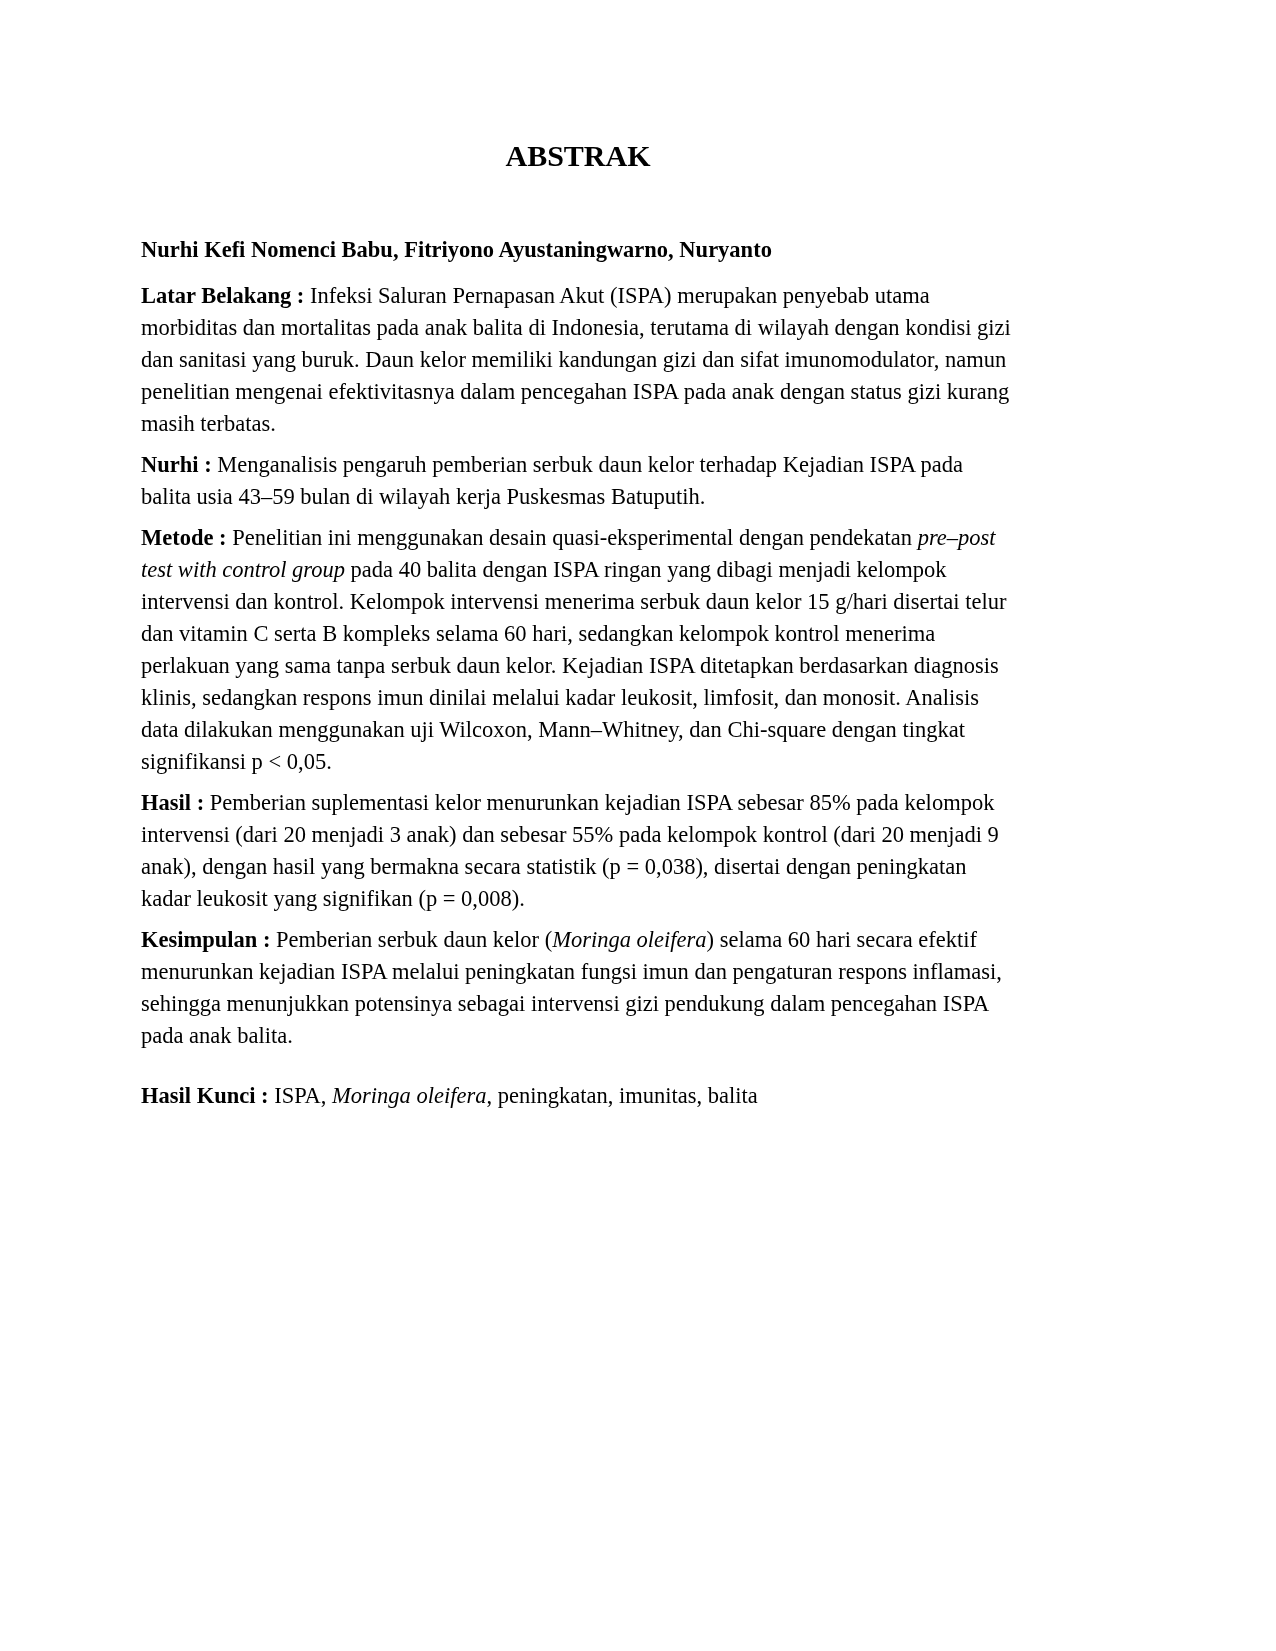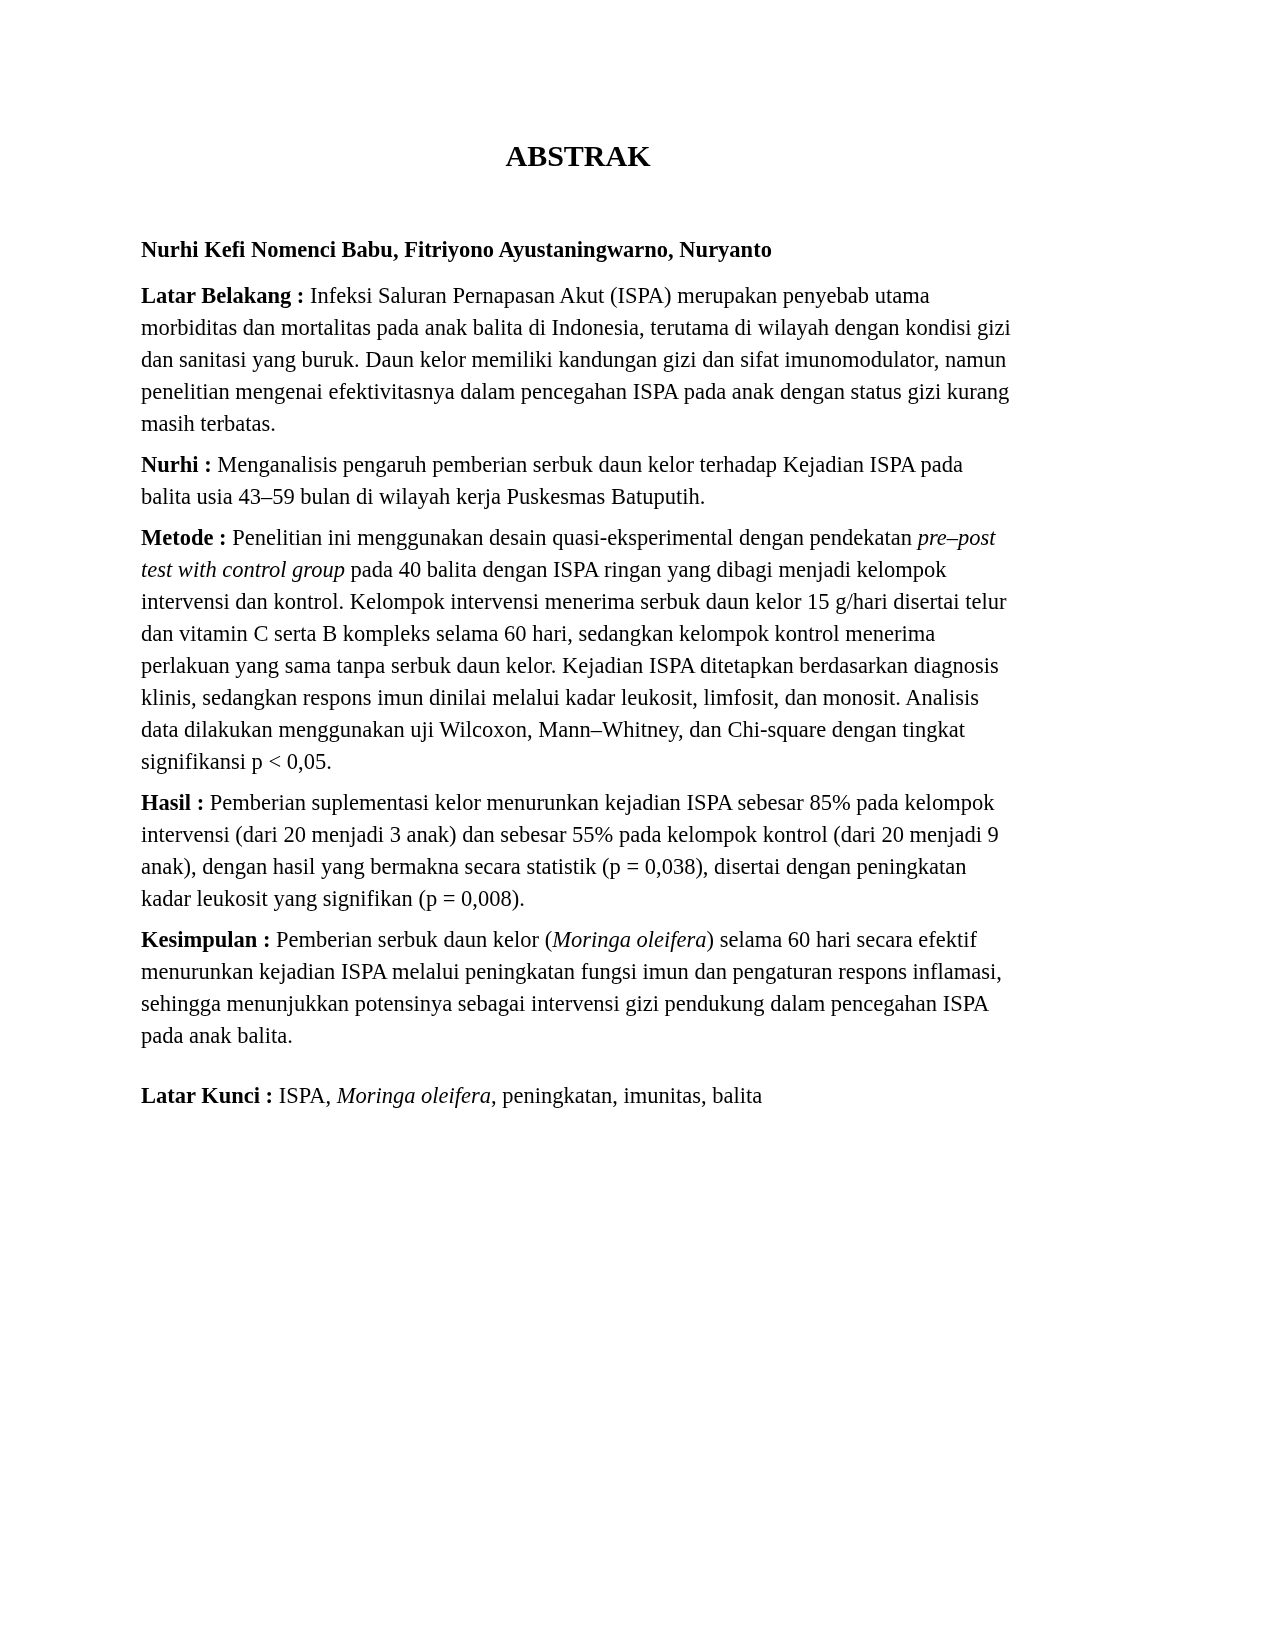--- a/index.html
+++ b/index.html
@@ -47,15 +47,15 @@
   <h1 class="doc-title">ABSTRAK</h1>
 
   <p class="authors">Nurhi Kefi Nomenci Babu, Fitriyono Ayustaningwarno, Nuryanto</p>
 
   <div>
       <p class="para"><span class="seg-bold ">Latar Belakang : </span><span class="">Infeksi Saluran Pernapasan Akut (ISPA) merupakan penyebab utama morbiditas dan mortalitas pada anak balita di Indonesia, terutama di wilayah dengan kondisi gizi dan sanitasi yang buruk. Daun kelor memiliki kandungan gizi dan sifat imunomodulator, namun penelitian mengenai efektivitasnya dalam pencegahan ISPA pada anak dengan status gizi kurang masih terbatas.</span></p>
       <p class="para"><span class="seg-bold ">Nurhi : </span><span class="">Menganalisis pengaruh pemberian serbuk daun kelor terhadap Kejadian ISPA pada balita usia 43–59 bulan di wilayah kerja Puskesmas Batuputih.</span></p>
       <p class="para"><span class="seg-bold ">Metode : </span><span class="">Penelitian ini menggunakan desain quasi-eksperimental dengan pendekatan </span><span class="seg-italic">pre–post test with control group</span><span class=""> pada 40 balita dengan ISPA ringan yang dibagi menjadi kelompok intervensi dan kontrol. Kelompok intervensi menerima serbuk daun kelor 15 g/hari disertai telur dan vitamin C serta B kompleks selama 60 hari, sedangkan kelompok kontrol menerima perlakuan yang sama tanpa serbuk daun kelor. Kejadian ISPA ditetapkan berdasarkan diagnosis klinis, sedangkan respons imun dinilai melalui kadar leukosit, limfosit, dan monosit. Analisis data dilakukan menggunakan uji Wilcoxon, Mann–Whitney, dan Chi-square dengan tingkat signifikansi p &lt; 0,05.</span></p>
       <p class="para"><span class="seg-bold ">Hasil : </span><span class="">Pemberian suplementasi kelor menurunkan kejadian ISPA sebesar 85% pada kelompok intervensi (dari 20 menjadi 3 anak) dan sebesar 55% pada kelompok kontrol (dari 20 menjadi 9 anak), dengan hasil yang bermakna secara statistik (p = 0,038), disertai dengan peningkatan kadar leukosit yang signifikan (p = 0,008).</span></p>
       <p class="para"><span class="seg-bold ">Kesimpulan : </span><span class="">Pemberian serbuk daun kelor (</span><span class="seg-italic">Moringa oleifera</span><span class="">) selama 60 hari secara efektif menurunkan kejadian ISPA melalui peningkatan fungsi imun dan pengaturan respons inflamasi, sehingga menunjukkan potensinya sebagai intervensi gizi pendukung dalam pencegahan ISPA pada anak balita.</span></p>
-      <p class="para keywords"><span class="seg-bold ">Latar Kunci : </span><span class="">ISPA, </span><span class="seg-italic">Moringa oleifera</span><span class="">, peningkatan, imunitas, balita</span></p>
+      <p class="para keywords"><span class="seg-bold ">Hasil Kunci : </span><span class="">ISPA, </span><span class="seg-italic">Moringa oleifera</span><span class="">, peningkatan, imunitas, balita</span></p>
     </div>
 </div>
 
 </body></html>

